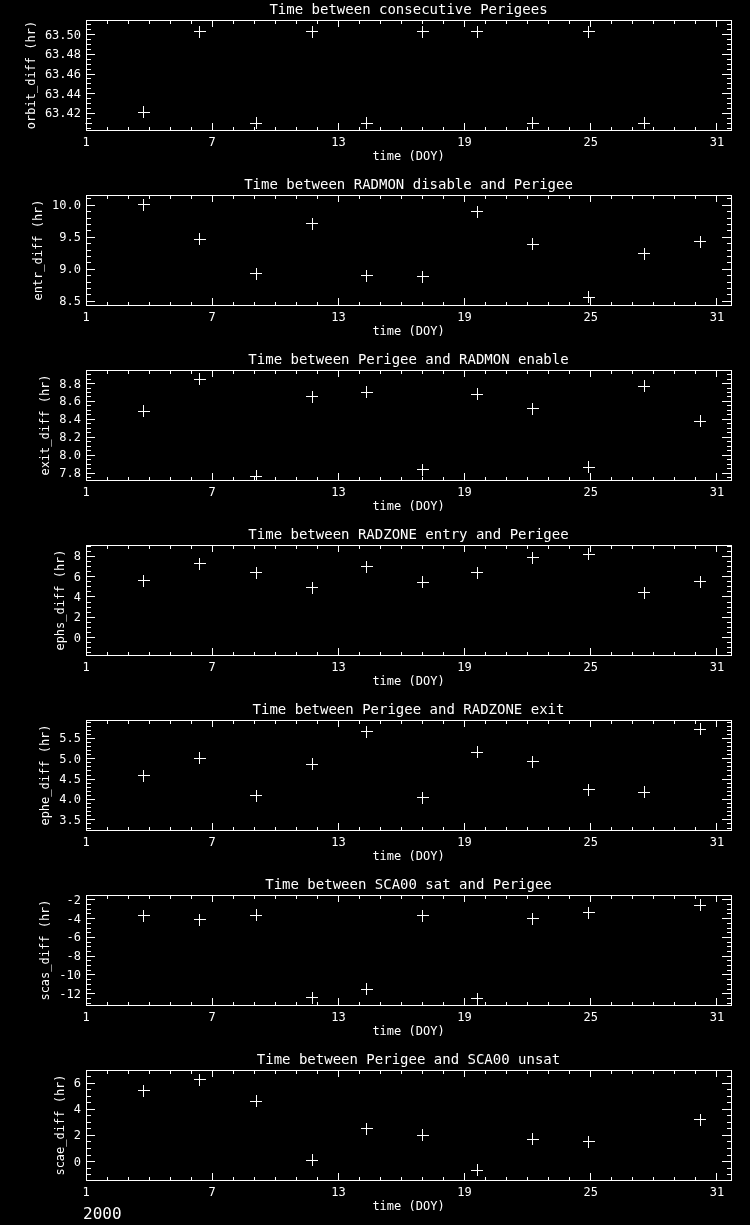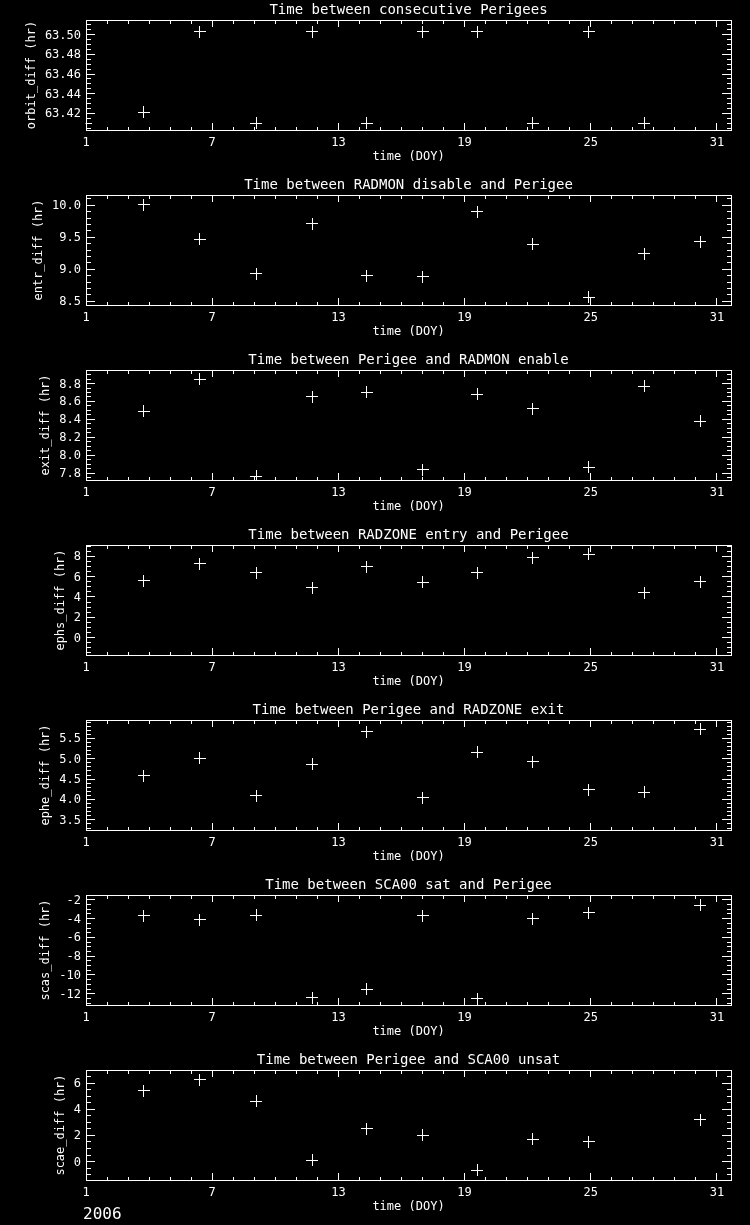--- a/index.html
+++ b/index.html
@@ -211,14 +211,14 @@
           <text x="81" y="115.6" text-anchor="end" font-size="12">0</text>
           <text x="81" y="89.4" text-anchor="end" font-size="12">2</text>
           <text x="81" y="63.2" text-anchor="end" font-size="12">4</text>
           <text x="81" y="37.1" text-anchor="end" font-size="12">6</text>
           <text x="408.5" y="14" text-anchor="middle" font-size="14">Time between Perigee and SCA00 unsat</text>
           <text x="408.5" y="160" text-anchor="middle" font-size="12">time (DOY)</text>
           <text transform="translate(63.8,75) rotate(-90)" text-anchor="middle" font-size="12">scae_diff (hr)</text>
         </g>
       </svg>
     </div>
-  <div class="year">2006</div>
+  <div class="year">2000</div>
 </div>
 
 </body></html>

